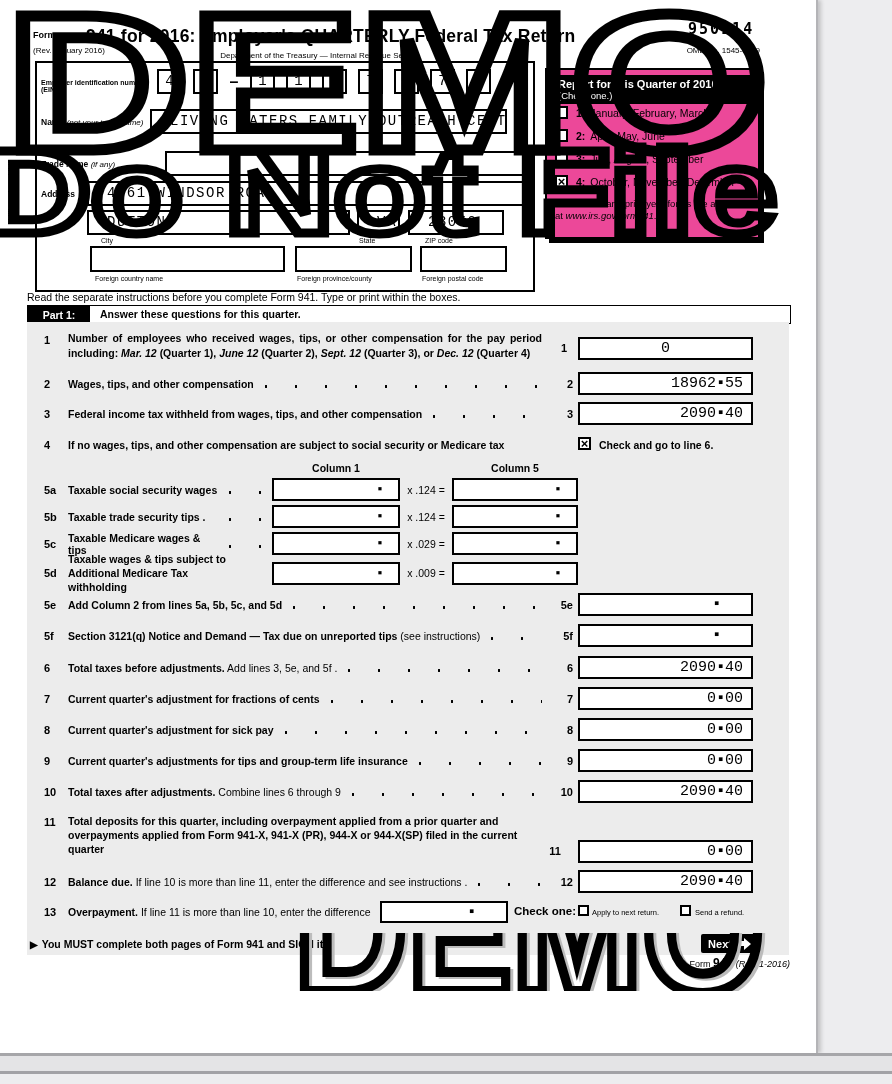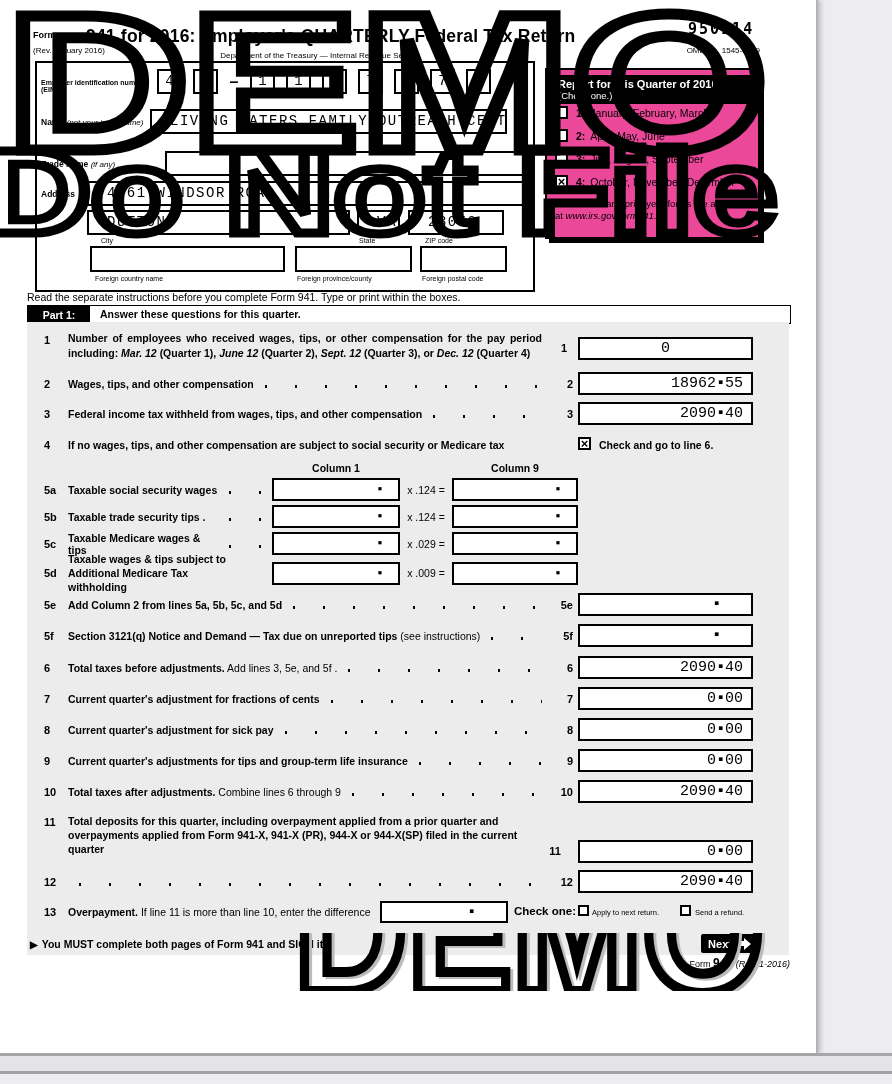--- a/index.html
+++ b/index.html
@@ -222,21 +222,21 @@
     <span class="bn">3</span>
     <div class="vbox mono">2090▪40</div>
   </div>
 
   <span class="abs ln" style="left:44px;top:439px">4</span>
   <div class="abs lbl b" style="left:68px;top:439px;width:480px">If no wages, tips, and other compensation are subject to social security or Medicare tax</div>
   <span class="abs cb" style="left:578px;top:437px;width:13px;height:13px;font-size:13px;line-height:9px">×</span>
   <div class="abs lbl b" style="left:599px;top:439px">Check and go to line 6.</div>
 
   <div class="colhdr" style="left:272px;top:462px;width:128px">Column 1</div>
-  <div class="colhdr" style="left:452px;top:462px;width:126px">Column 9</div>
+  <div class="colhdr" style="left:452px;top:462px;width:126px">Column 5</div>
 
   <div class="mrow" style="top:477px;height:25px">
     <span class="ln">5a</span>
     <span class="lbl b" style="width:150px">Taxable social security wages</span>
     <span class="leaders"></span>
     <div class="cbox mono" style="width:128px">▪</div>
     <span class="mult">x .124 =</span>
     <div class="cbox mono" style="width:126px">▪</div>
   </div>
   <div class="mrow" style="top:504px;height:25px">
@@ -320,20 +320,21 @@
     <div class="vbox mono">2090▪40</div>
   </div>
 
   <span class="abs ln" style="left:44px;top:816px">11</span>
   <div class="abs lbl b" style="left:68px;top:814px;width:478px;line-height:1.35">Total deposits for this quarter, including overpayment applied from a prior quarter and overpayments applied from Form 941-X, 941-X (PR), 944-X or 944-X(SP) filed in the current quarter</div>
   <span class="abs bn" style="left:540px;top:845px">11</span>
   <div class="abs vbox mono" style="left:578px;top:840px">0▪00</div>
 
   <div class="lrow" style="top:869px">
     <span class="ln">12</span>
+    <span class="lbl"><span class="b">Balance due.</span> <span>If line 10 is more than line 11, enter the difference and see instructions .</span></span>
     <span class="leaders"></span>
     <span class="bn">12</span>
     <div class="vbox mono">2090▪40</div>
   </div>
 
   <span class="abs ln" style="left:44px;top:906px">13</span>
   <div class="abs lbl" style="left:68px;top:906px;width:310px"><span class="b">Overpayment.</span> <span>If line 11 is more than line 10, enter the difference</span></div>
   <div class="abs vbox empty mono" style="left:380px;top:901px;width:128px;height:22px">▪</div>
   <span class="abs b" style="left:514px;top:905px;font-size:11.5px">Check one:</span>
   <span class="abs cb" style="left:578px;top:905px;width:11px;height:11px;font-size:11px;line-height:7px"></span>

